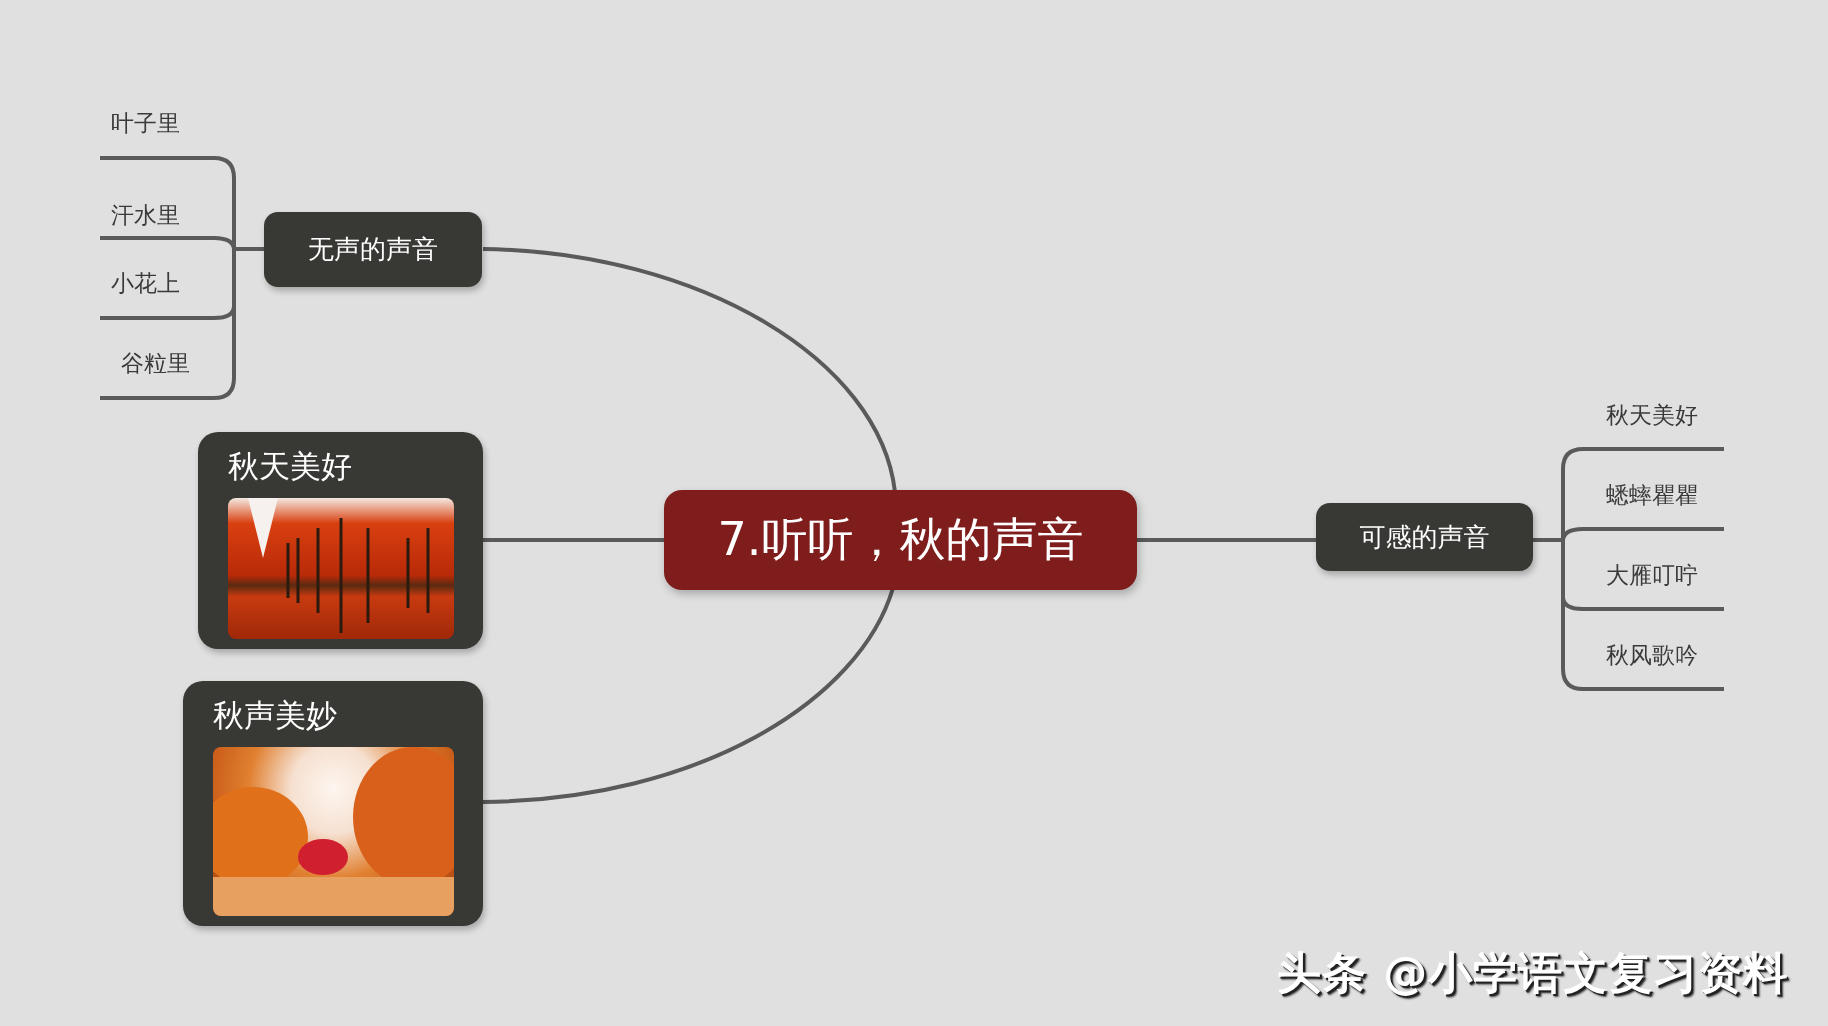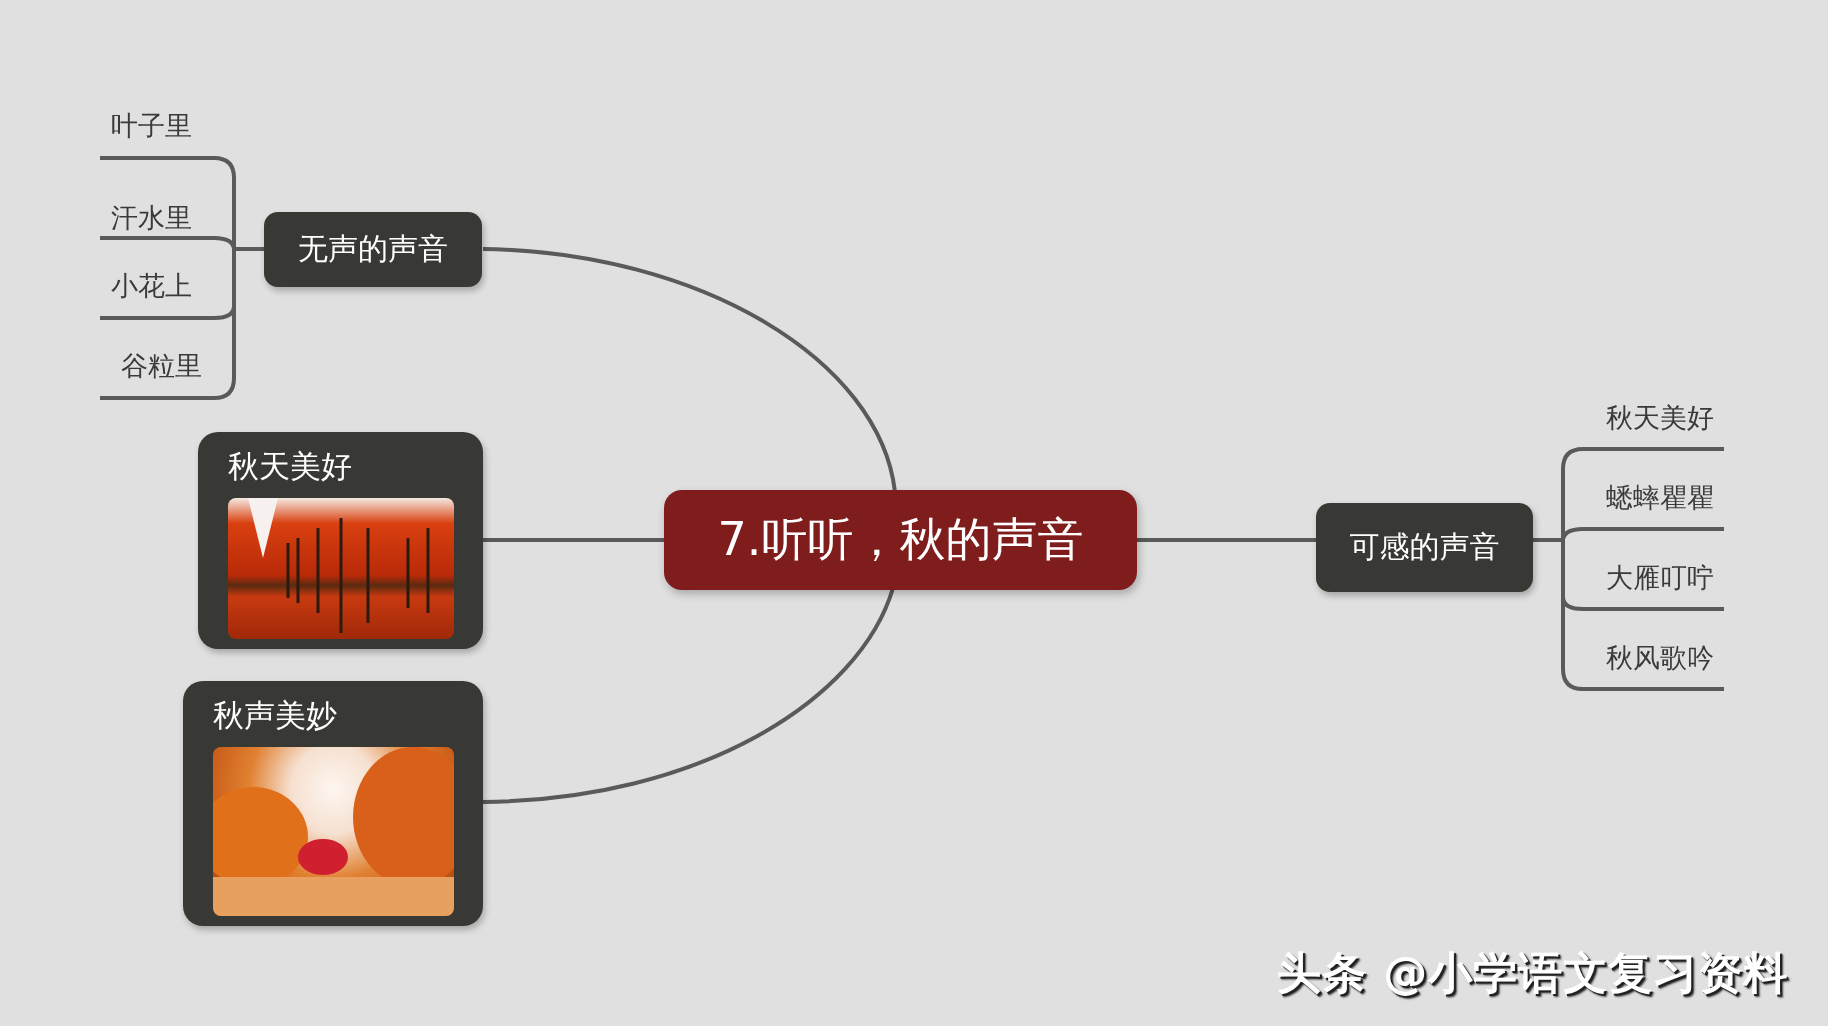--- a/index.html
+++ b/index.html
@@ -1,20 +1,20 @@
 <!DOCTYPE html>
 <html><head>
 <meta charset="utf-8">
 <style>
   html,body{margin:0;padding:0;}
   body{width:1828px;height:1026px;background:#e0e0e0;position:relative;overflow:hidden;font-family:"DejaVu Sans","Liberation Sans",sans-serif;}
   svg.lines{position:absolute;left:0;top:0;width:1828px;height:1026px;}
-  .node{position:absolute;background:#383834;color:#fff;border-radius:14px;box-shadow:2px 4px 6px rgba(0,0,0,0.25);display:flex;align-items:center;justify-content:center;font-size:30px;}
+  .node{position:absolute;background:#383834;color:#fff;border-radius:14px;box-shadow:2px 4px 6px rgba(0,0,0,0.25);display:flex;align-items:center;justify-content:center;font-size:26px;}
   .central{position:absolute;left:664px;top:490px;width:473px;height:100px;background:#7f1d1d;color:#fff;border-radius:18px;box-shadow:2px 4px 8px rgba(0,0,0,0.25);display:flex;align-items:center;justify-content:center;font-size:46px;}
-  .leaf{position:absolute;color:#3a3a3a;font-size:27px;}
+  .leaf{position:absolute;color:#3a3a3a;font-size:23px;}
   .card{position:absolute;background:#383834;border-radius:20px;box-shadow:2px 4px 6px rgba(0,0,0,0.25);}
   .card .title{position:absolute;color:#fff;font-size:31px;}
   .card .photo{position:absolute;border-radius:8px;overflow:hidden;}
   .watermark{position:absolute;left:1277px;top:944px;font-size:44px;color:#fff;text-shadow:2px 2px 0 #222,3px 3px 2px #444;font-weight:bold;letter-spacing:1px;}
 </style>
 </head>
 <body>
 
 <svg class="lines" viewBox="0 0 1828 1026">
   <g fill="none" stroke="#5a5a5a" stroke-width="4">
@@ -75,21 +75,21 @@
   <div class="photo" style="left:30px;top:66px;width:241px;height:169px;background:radial-gradient(ellipse at 50% 25%,#fdf6f0 0%,#f6e0d0 25%,#e08030 50%,#c85a18 75%,#a04010 100%);">
     <svg width="241" height="169" viewBox="0 0 241 169">
       <ellipse cx="40" cy="90" rx="55" ry="50" fill="#e0701a"></ellipse>
       <ellipse cx="200" cy="70" rx="60" ry="70" fill="#d8601a"></ellipse>
       <ellipse cx="110" cy="110" rx="25" ry="18" fill="#d02030"></ellipse>
       <rect x="0" y="130" width="241" height="39" fill="#e8a060"></rect>
     </svg>
   </div>
 </div>
 
-<div class="node" style="left:1316px;top:503px;width:217px;height:89px;">
+<div class="node" style="left:1316px;top:503px;width:217px;height:68px;">
   <span>可感的声音</span>
 </div>
 
 <div class="leaf" style="left:1606px;top:400px;">秋天美好</div>
 <div class="leaf" style="left:1606px;top:480px;">蟋蟀瞿瞿</div>
 <div class="leaf" style="left:1606px;top:560px;">大雁叮咛</div>
 <div class="leaf" style="left:1606px;top:640px;">秋风歌吟</div>
 
 <div class="watermark">头条 @小学语文复习资料</div>
 

